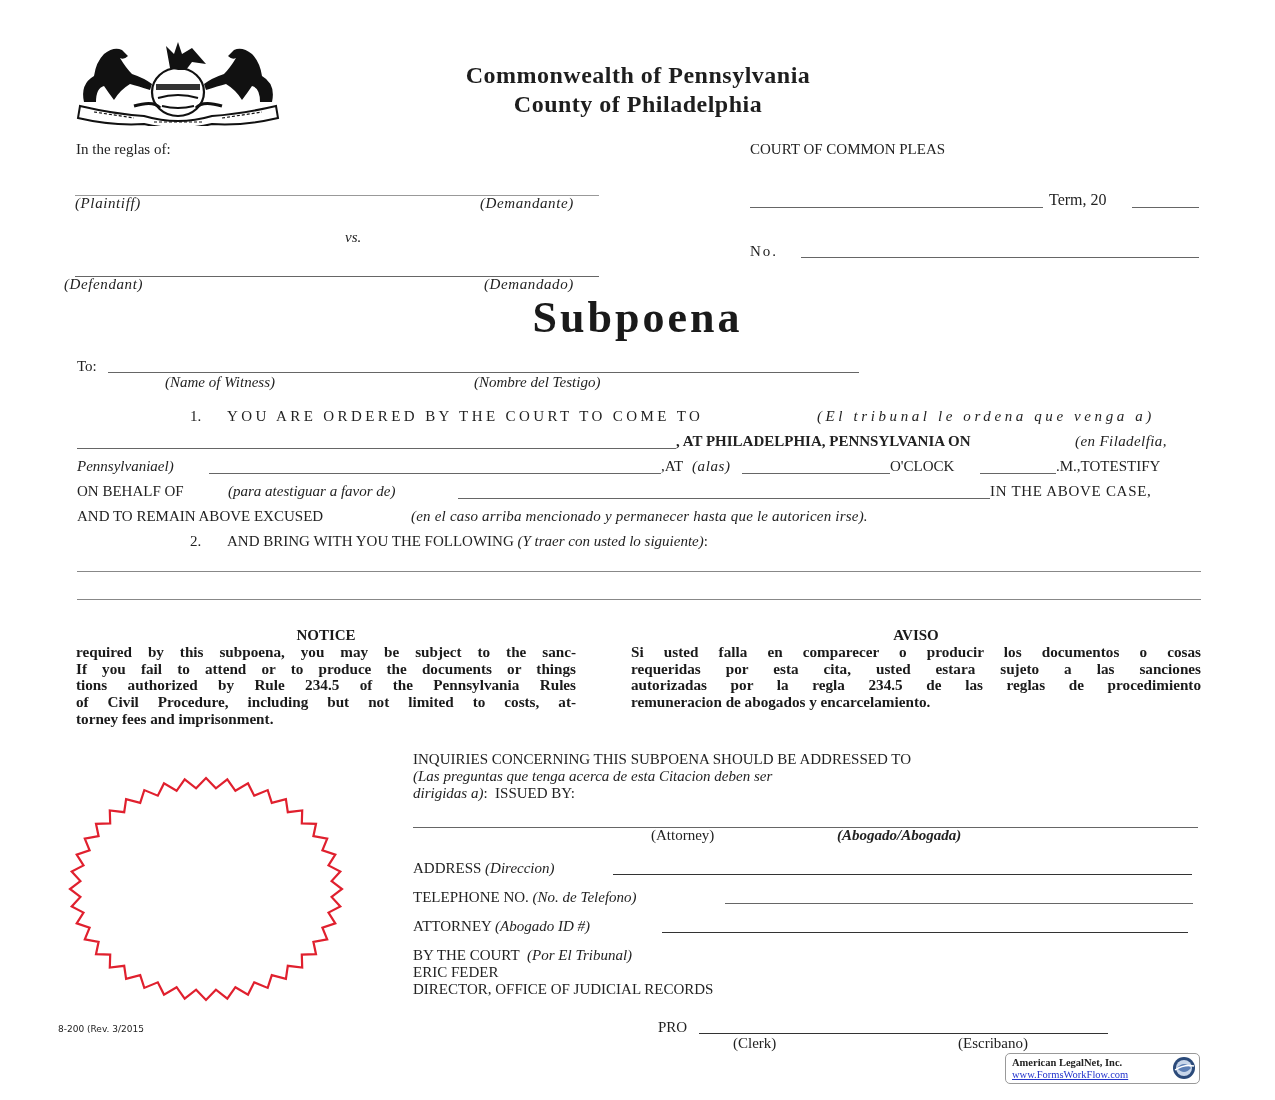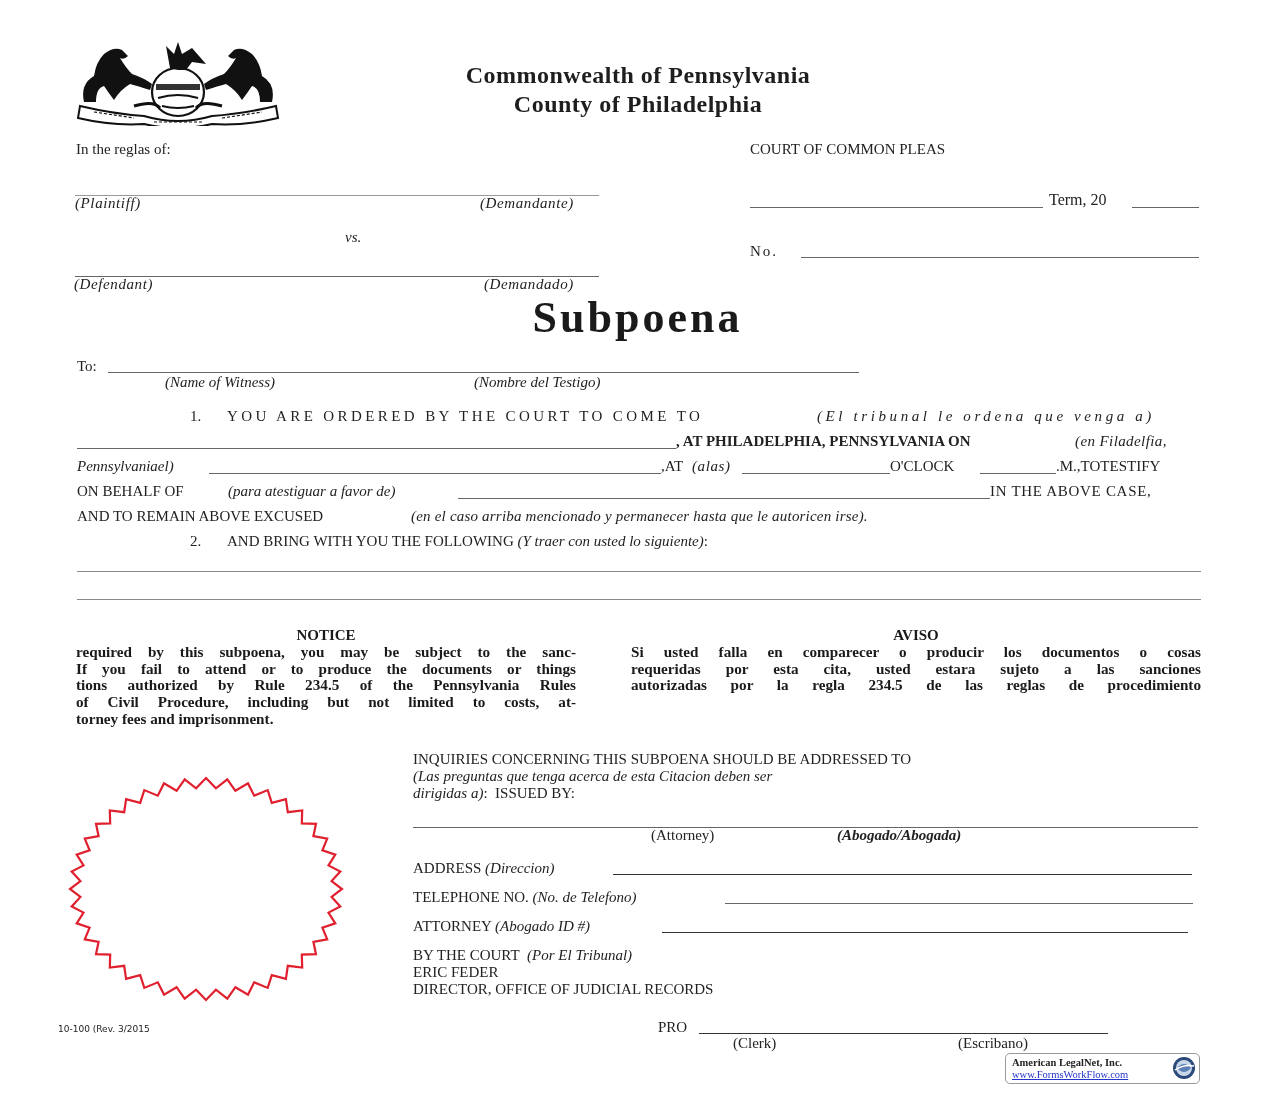--- a/index.html
+++ b/index.html
@@ -66,21 +66,21 @@
 
 <div class="abs f15" style="left:76px; top:141px;">In the reglas of:</div>
 
 <div class="line" style="left:75px; top:195px; width:524px; border-top-color:#999;"></div>
 <div class="abs f15 it" style="left:75px; top:195px; letter-spacing:0.6px;">(Plaintiff)</div>
 <div class="abs f15 it" style="left:480px; top:195px; letter-spacing:0.6px;">(Demandante)</div>
 
 <div class="abs f15 it" style="left:345px; top:229px;">vs.</div>
 
 <div class="line" style="left:75px; top:276px; width:524px;"></div>
-<div class="abs f15 it" style="left:74px; top:276px; letter-spacing:0.6px;">(Defendant)</div>
+<div class="abs f15 it" style="left:64px; top:276px; letter-spacing:0.6px;">(Defendant)</div>
 <div class="abs f15 it" style="left:484px; top:276px; letter-spacing:0.6px;">(Demandado)</div>
 
 <div class="abs f15" style="left:750px; top:141px;">COURT OF COMMON PLEAS</div>
 
 <div class="line" style="left:750px; top:207px; width:293px;"></div>
 <div class="abs f16" style="left:1049px; top:191px;">Term, 20</div>
 <div class="line" style="left:1132px; top:207px; width:67px;"></div>
 
 <div class="abs f15" style="left:750px; top:243px; letter-spacing:2px;">No.</div>
 <div class="line" style="left:801px; top:257px; width:398px;"></div>
@@ -132,20 +132,21 @@
   <p style="text-align-last:justify;">tions authorized by Rule 234.5 of the Pennsylvania Rules</p>
   <p style="text-align-last:justify;">of Civil Procedure, including but not limited to costs, at-</p>
   <p>torney fees and imprisonment.</p>
 </div>
 
 <div class="notice" style="left:631px; top:627px; width:570px;">
   <span class="notice-head">AVISO</span>
   <p style="text-align-last:justify;">Si usted falla en comparecer o producir los documentos o cosas</p>
   <p style="text-align-last:justify;">requeridas por esta cita, usted estara sujeto a las sanciones</p>
   <p style="text-align-last:justify;">autorizadas por la regla 234.5 de las reglas de procedimiento</p>
+  <p>remuneracion de abogados y encarcelamiento.</p>
 </div>
 
 <div class="abs" style="left:68px; top:776px; width:276px; height:226px;">
   <svg id="seal-svg" width="276" height="226" viewBox="0 0 276 226">
     <polygon id="seal-poly" fill="none" stroke="#e0202e" stroke-width="2.2" stroke-linejoin="miter" points="138.0,2.0 147.9,12.3 159.3,3.4 167.4,14.8 180.0,7.4 186.2,19.7 199.7,14.1 203.8,26.9 217.9,23.2 219.8,36.2 234.2,34.5 233.8,47.4 248.0,47.8 245.4,60.2 259.2,62.6 254.4,74.3 267.3,78.7 260.5,89.4 272.3,95.6 263.6,105.1 274.0,113.0 263.6,120.9 272.3,130.4 260.5,136.6 267.3,147.3 254.4,151.7 259.2,163.4 245.4,165.8 248.0,178.2 233.8,178.6 234.2,191.5 219.8,189.8 217.9,202.8 203.8,199.1 199.7,211.9 186.2,206.3 180.0,218.6 167.4,211.2 159.3,222.6 147.9,213.7 138.0,224.0 128.1,213.7 116.7,222.6 108.6,211.2 96.0,218.6 89.8,206.3 76.3,211.9 72.2,199.1 58.1,202.8 56.2,189.8 41.8,191.5 42.2,178.6 28.0,178.2 30.6,165.8 16.8,163.4 21.6,151.7 8.7,147.3 15.5,136.6 3.7,130.4 12.4,120.9 2.0,113.0 12.4,105.1 3.7,95.6 15.5,89.4 8.7,78.7 21.6,74.3 16.8,62.6 30.6,60.2 28.0,47.8 42.2,47.4 41.8,34.5 56.2,36.2 58.1,23.2 72.2,26.9 76.3,14.1 89.8,19.7 96.0,7.4 108.6,14.8 116.7,3.4 128.1,12.3"></polygon>
   </svg>
 </div>
 
 <div class="abs f15" style="left:413px; top:751px;">INQUIRIES CONCERNING THIS SUBPOENA SHOULD BE ADDRESSED TO</div>
 <div class="abs f15 it" style="left:413px; top:768px;">(Las preguntas que tenga acerca de esta Citacion deben ser</div>
@@ -180,21 +181,21 @@
   <span class="it">(Por El Tribunal)</span>
 </div>
 <div class="abs f15" style="left:413px; top:964px;">ERIC FEDER</div>
 <div class="abs f15" style="left:413px; top:981px;">DIRECTOR, OFFICE OF JUDICIAL RECORDS</div>
 
 <div class="abs f15" style="left:658px; top:1019px;">PRO</div>
 <div class="line line-dark" style="left:699px; top:1033px; width:409px;"></div>
 <div class="abs f15" style="left:733px; top:1035px;">(Clerk)</div>
 <div class="abs f15" style="left:958px; top:1035px;">(Escribano)</div>
 
-<div class="abs form-id" style="left:58px; top:1024px;">10-100 (Rev. 3/2015</div>
+<div class="abs form-id" style="left:58px; top:1024px;">8-200 (Rev. 3/2015</div>
 
 <div class="footer-badge">
   <span class="badge-name">American LegalNet, Inc.</span>
   <span class="badge-link">www.FormsWorkFlow.com</span>
   <span class="badge-globe">
     <svg width="24" height="24" viewBox="0 0 24 24">
       <circle cx="12" cy="12" r="11" fill="#2b4a7a"></circle>
       <circle cx="12" cy="12" r="8" fill="#c8d6ea"></circle>
       <path d="M5 12 Q12 4 19 12 Q12 20 5 12 Z" fill="#5d7fb5"></path>
       <path d="M3 14 Q12 8 22 10" stroke="#fff" stroke-width="1.4" fill="none"></path>

